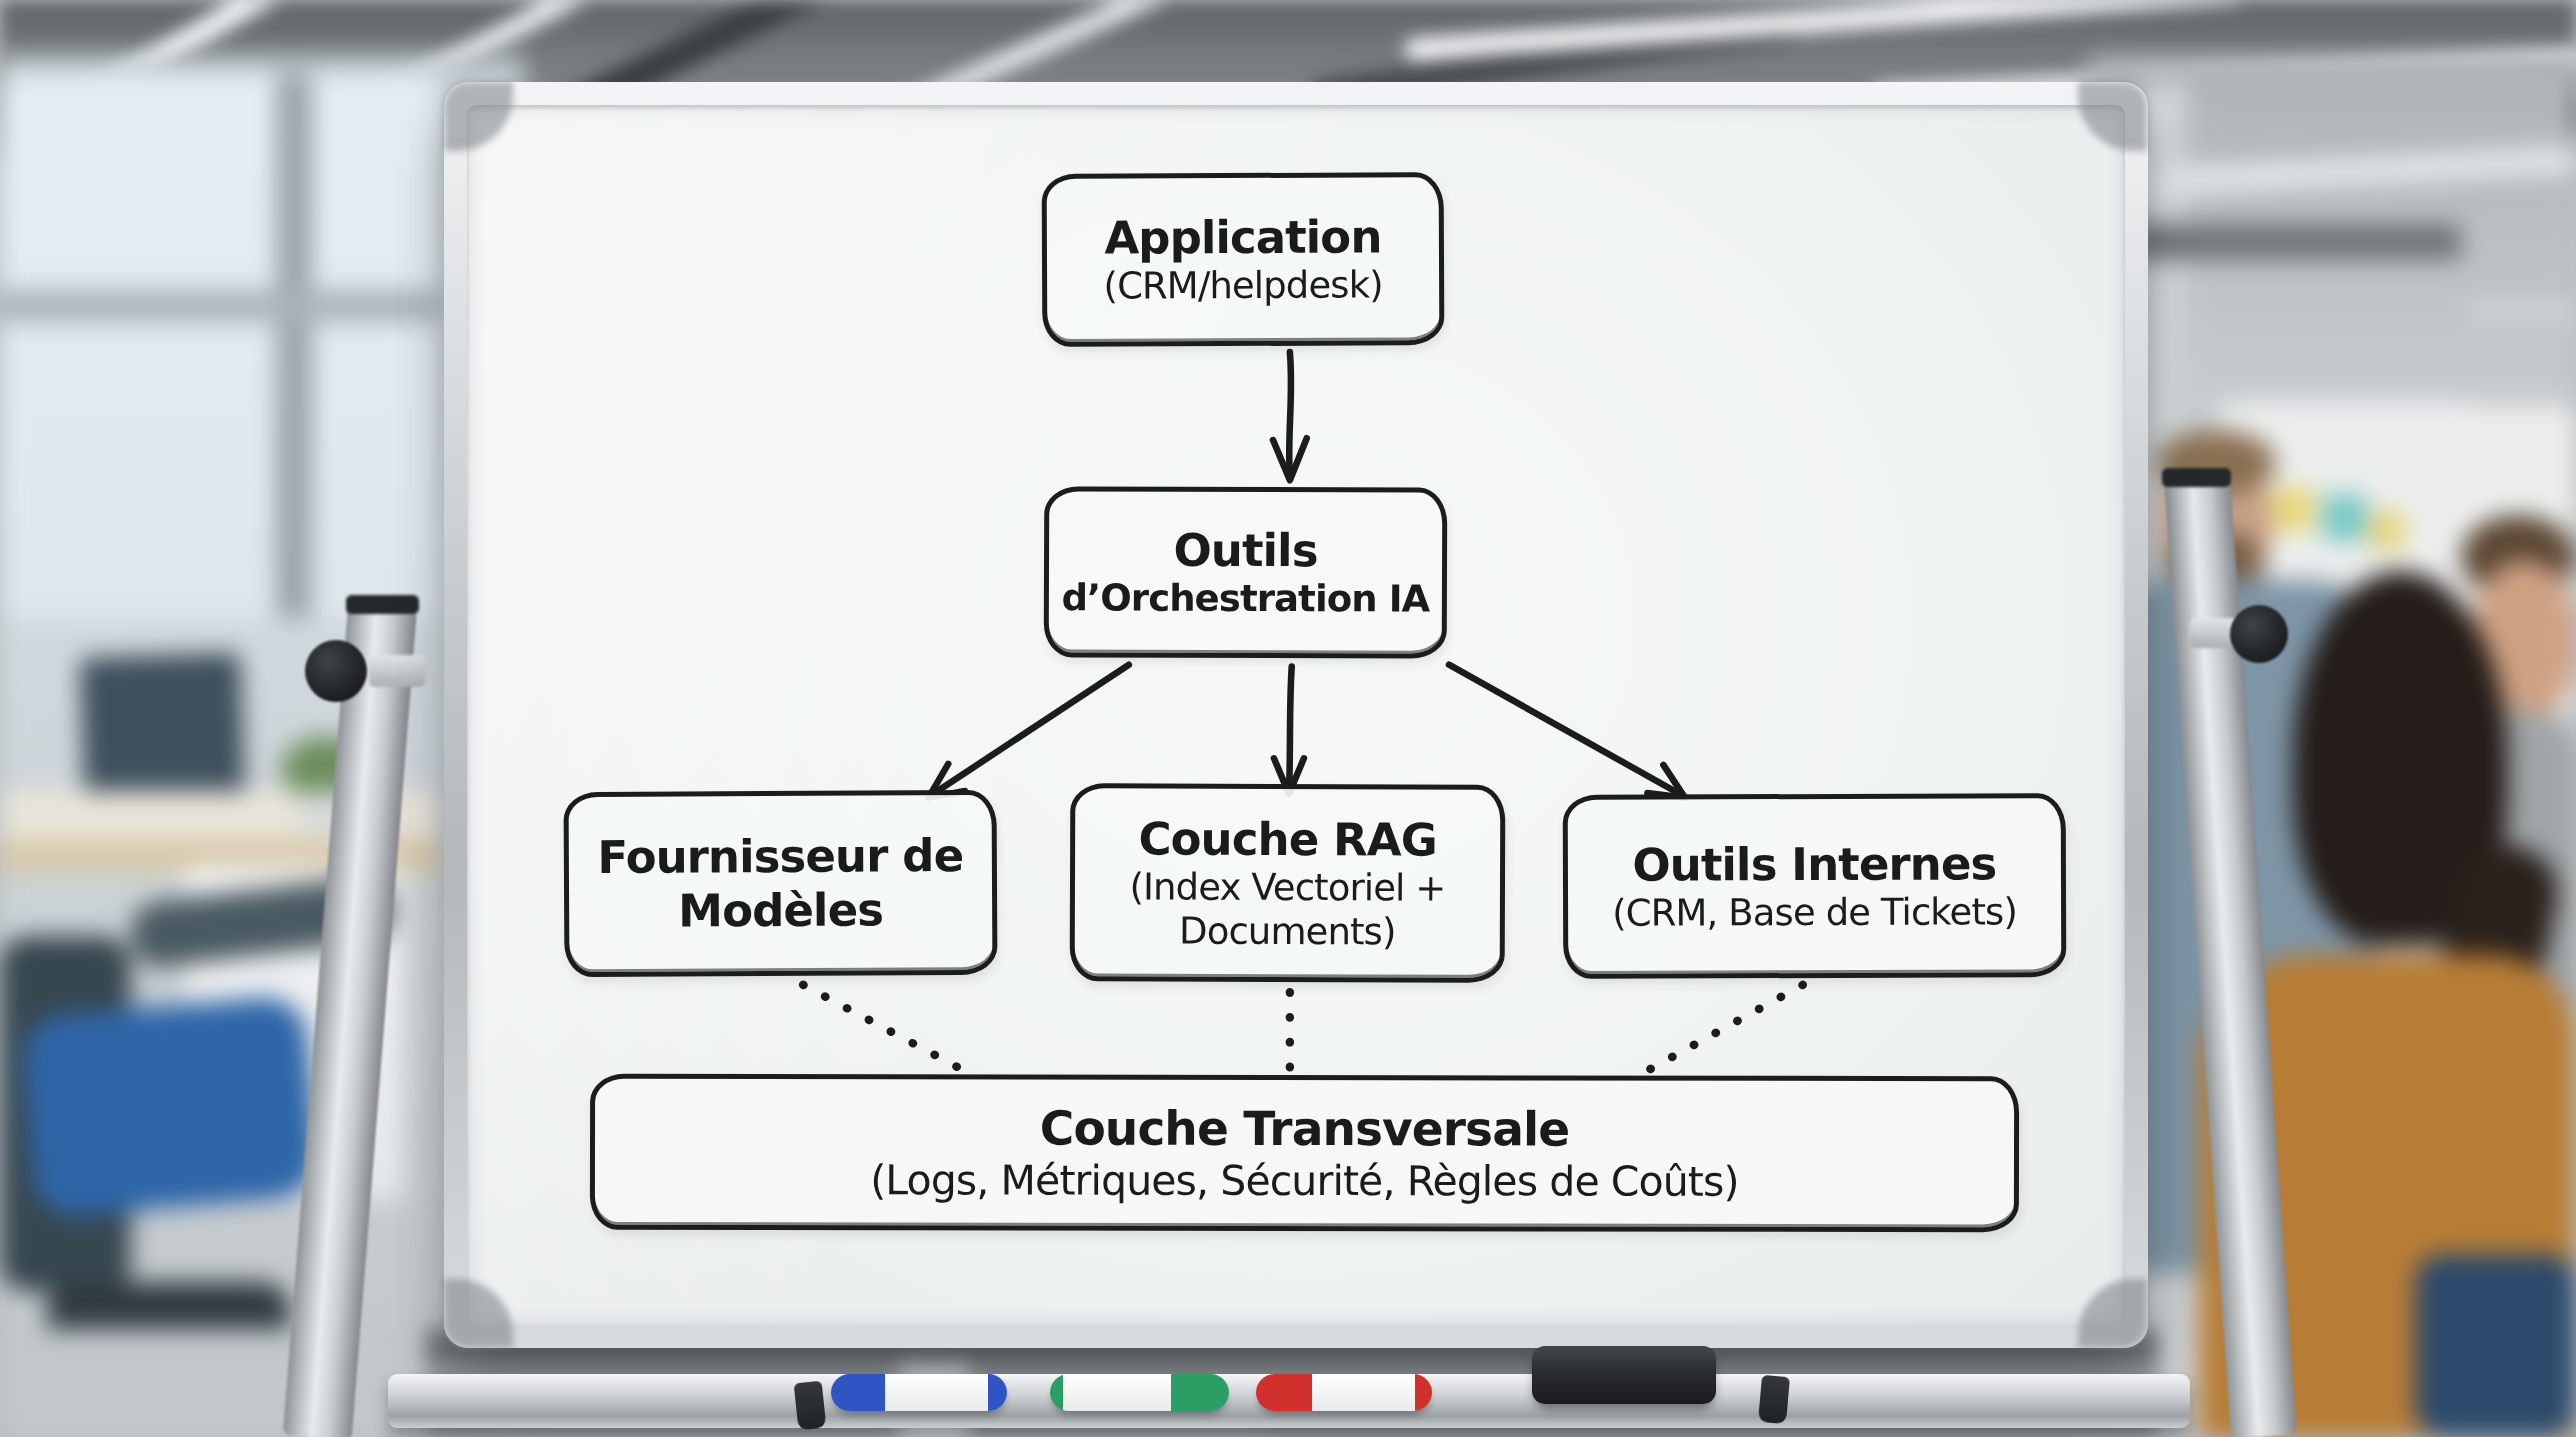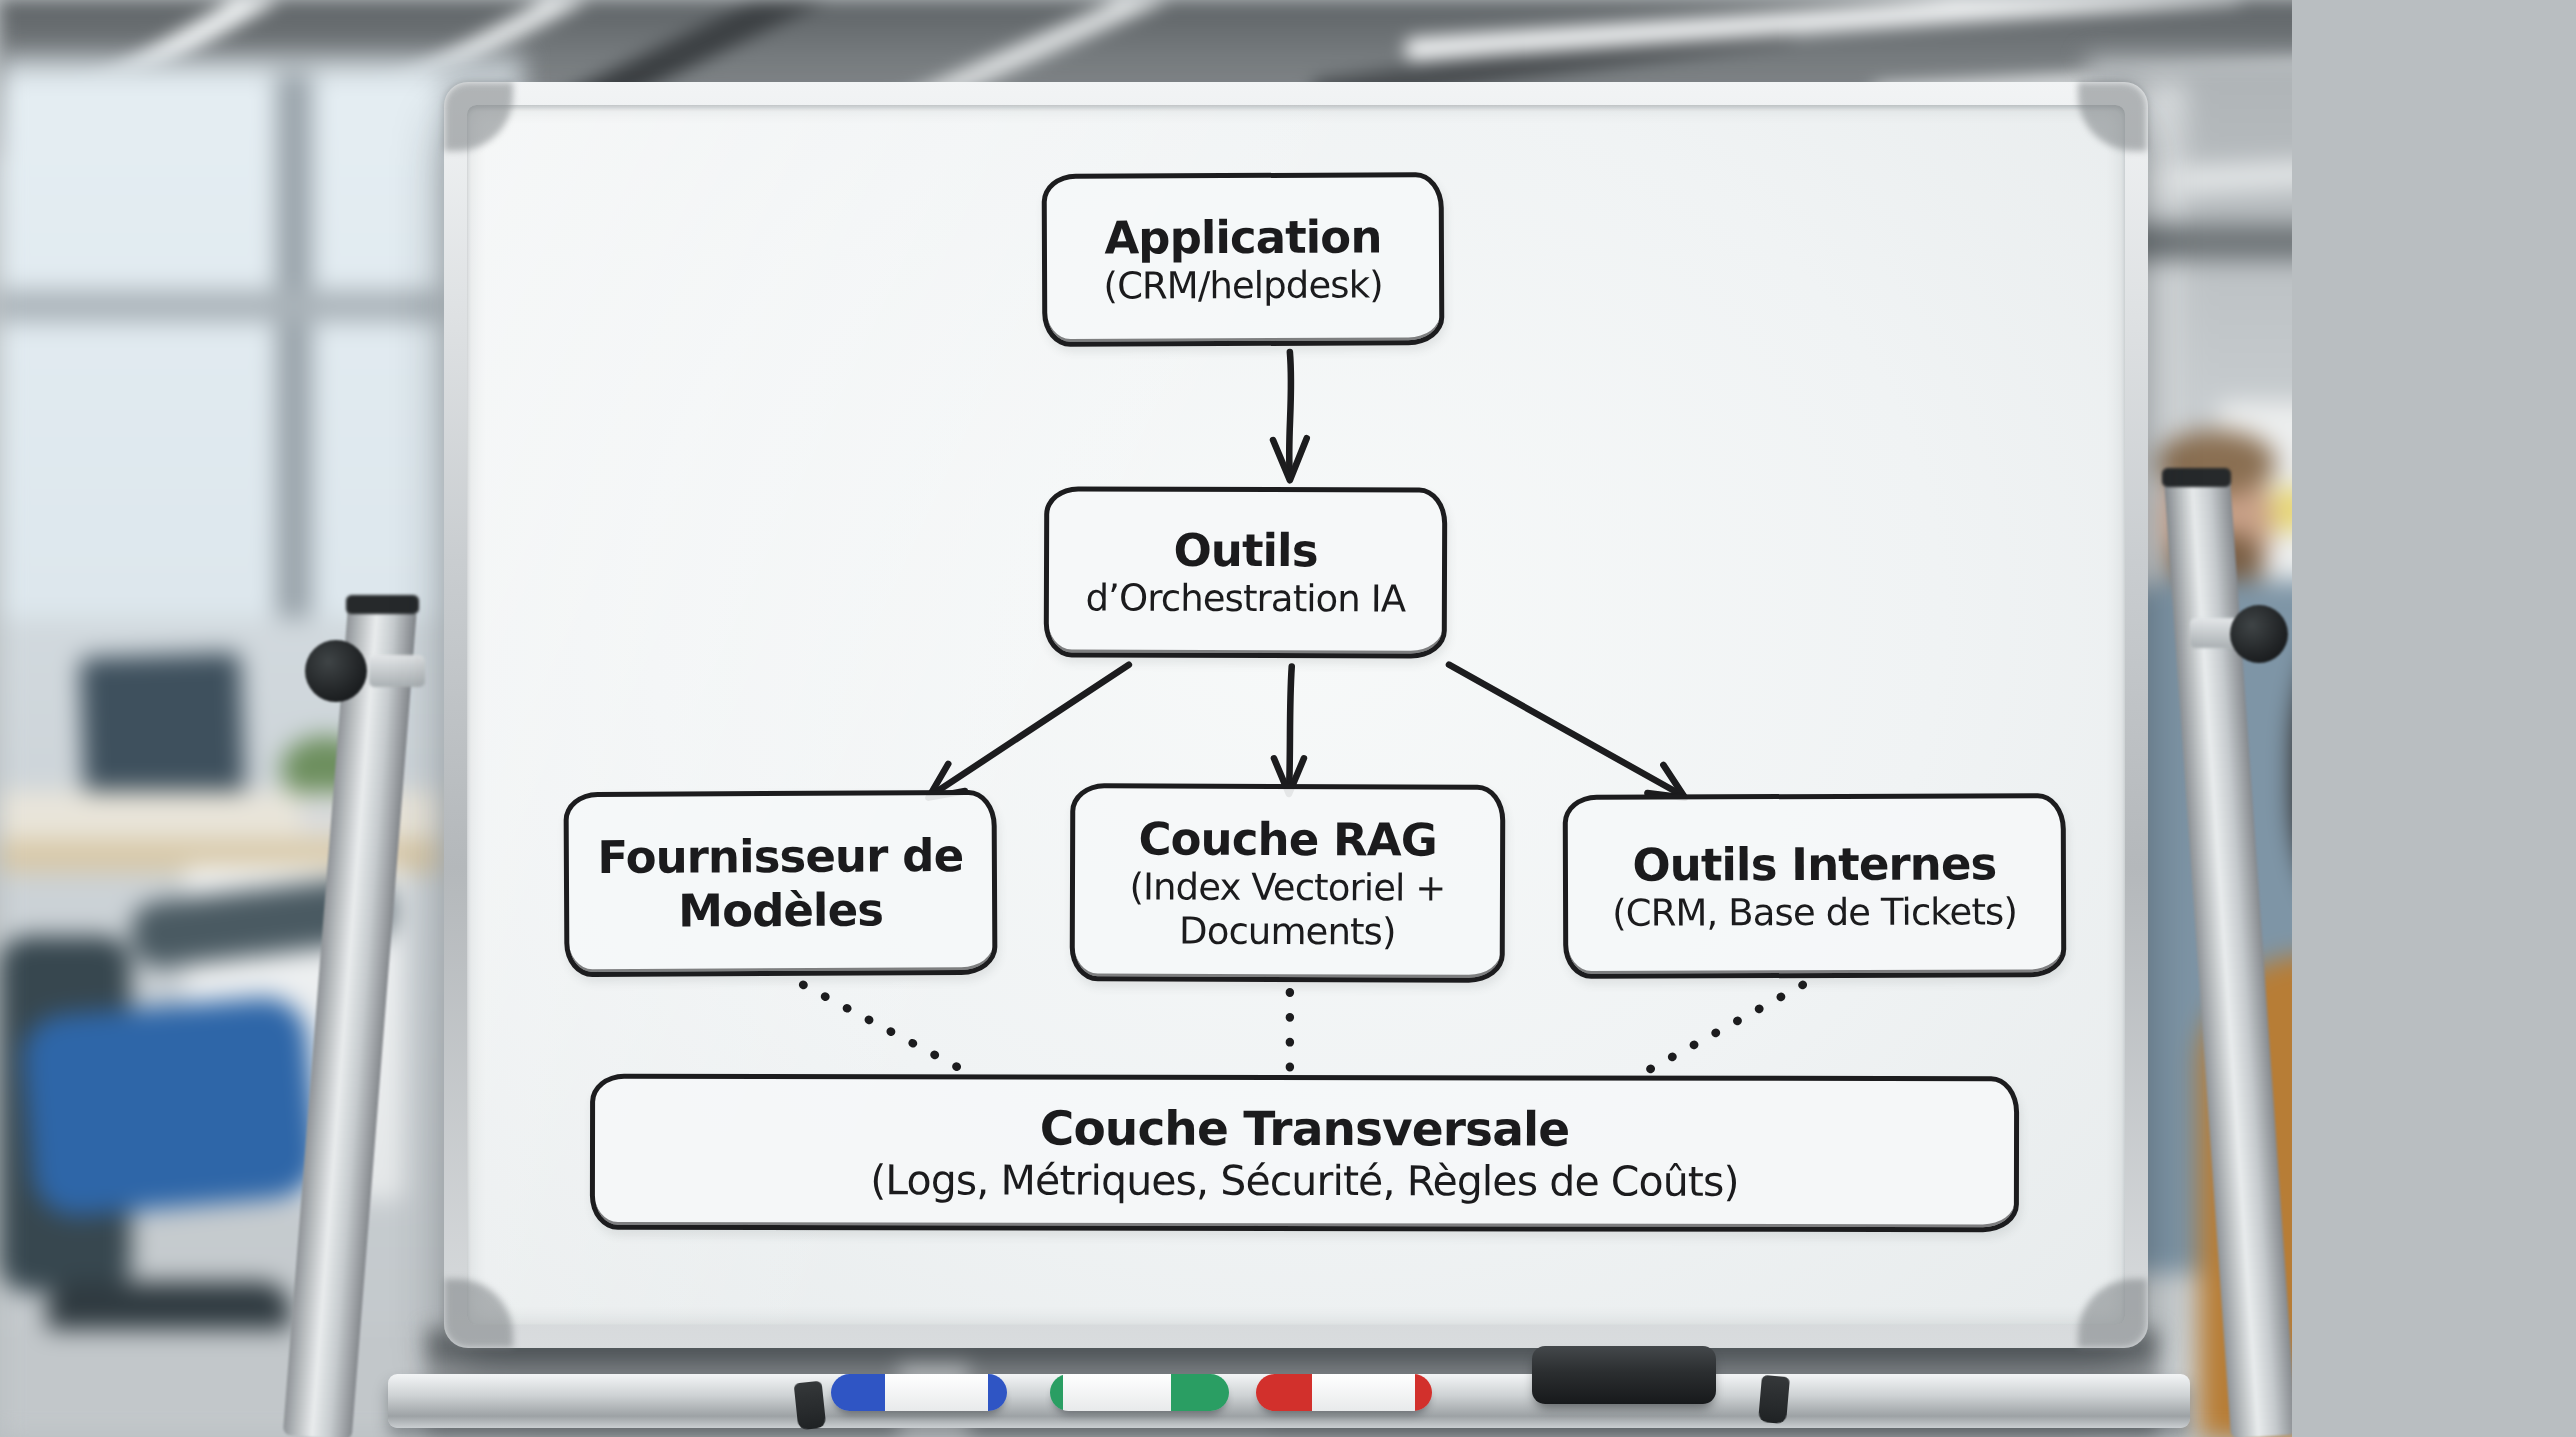--- a/index.html
+++ b/index.html
@@ -1,17 +1,17 @@
 <!DOCTYPE html>
 <html style="font-size:15px"><head>
 <meta charset="utf-8">
 <style>
   html,body{margin:0;padding:0;width:2576px;height:1438px;overflow:hidden;background:#b9bec1;
     font-family:"DejaVu Sans","Liberation Sans",sans-serif;}
-  .stage{position:relative;width:2292px;height:1438px;overflow:hidden;}
+  .stage{position:relative;width:2576px;height:1438px;overflow:hidden;}
   .abs{position:absolute;}
 
   
   .ceiling{left:0;top:0;width:2576px;height:159px;filter:blur(8.4px);
     background:linear-gradient(180deg,#5d6265 0%,#83888b 55%,#a7abae 100%);overflow:hidden;}
   .streak{position:absolute;border-radius:9.4px;}
   .left-scene{left:0;top:56px;width:524px;height:1382px;filter:blur(12px);
     background:linear-gradient(180deg,#c3cbd0 0%,#d3dbe0 35%,#c9cfd3 70%,#c2c7ca 100%);overflow:hidden;}
   .right-scene{left:2087px;top:56px;width:489px;height:1382px;filter:blur(12px);
     background:linear-gradient(180deg,#aeb3b6 0%,#c6cbce 25%,#ccd1d3 100%);overflow:hidden;}
@@ -43,21 +43,21 @@
   .node{z-index:9;display:flex;flex-direction:column;justify-content:center;align-items:center;
     box-sizing:border-box;text-align:center;color:#1b1b1d;
     background:rgba(245,247,248,.92);
     border:5.6px solid #1c1c1e;
     box-shadow:inset 0 -3.7px 0 -0.9px rgba(28,28,30,.55), 1.9px 5.6px 9.4px rgba(60,65,70,.10);
     border-radius:34px 28px 36px 28px / 28px 36px 28px 34px;
     padding:7.5px 13px;line-height:1.18;}
   .node .t{font-weight:bold;font-size:45px;letter-spacing:-0.9px;}
   .node .s{font-size:37px;letter-spacing:-0.9px;}
   .node .s:empty{display:none;}
-  .node .s--bold{font-weight:normal;white-space:nowrap;}
+  .node .s--bold{font-weight:bold;white-space:nowrap;}
   .node--transversal .t{font-size:47px;}
   .node--transversal .s{font-size:41px;white-space:nowrap;}
   .node--tools .s{white-space:nowrap;}
   .node--app{left:1042px;top:173px;width:402px;height:173px;transform:rotate(-0.25deg);}
   .node--service{left:1044px;top:487px;width:403px;height:171px;transform:rotate(0.2deg);}
   .node--models{left:564px;top:791px;width:433px;height:185px;transform:rotate(-0.3deg);}
   .node--rag{left:1070px;top:784px;width:435px;height:198px;transform:rotate(0.2deg);}
   .node--tools{left:1563px;top:794px;width:503px;height:184px;transform:rotate(-0.2deg);}
   .node--transversal{left:590px;top:1075px;width:1429px;height:156px;transform:rotate(0.1deg);}
 

